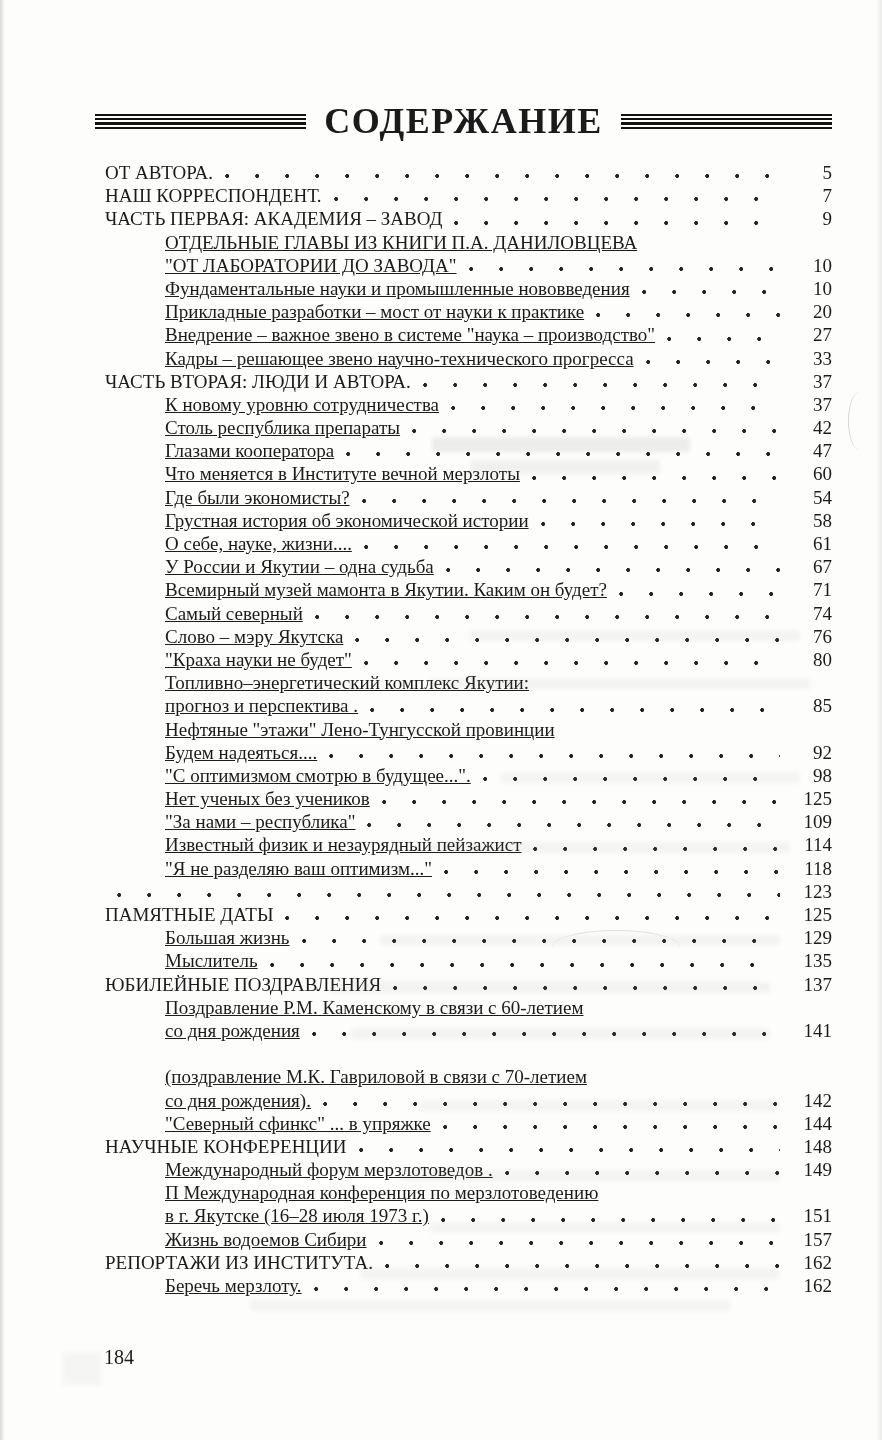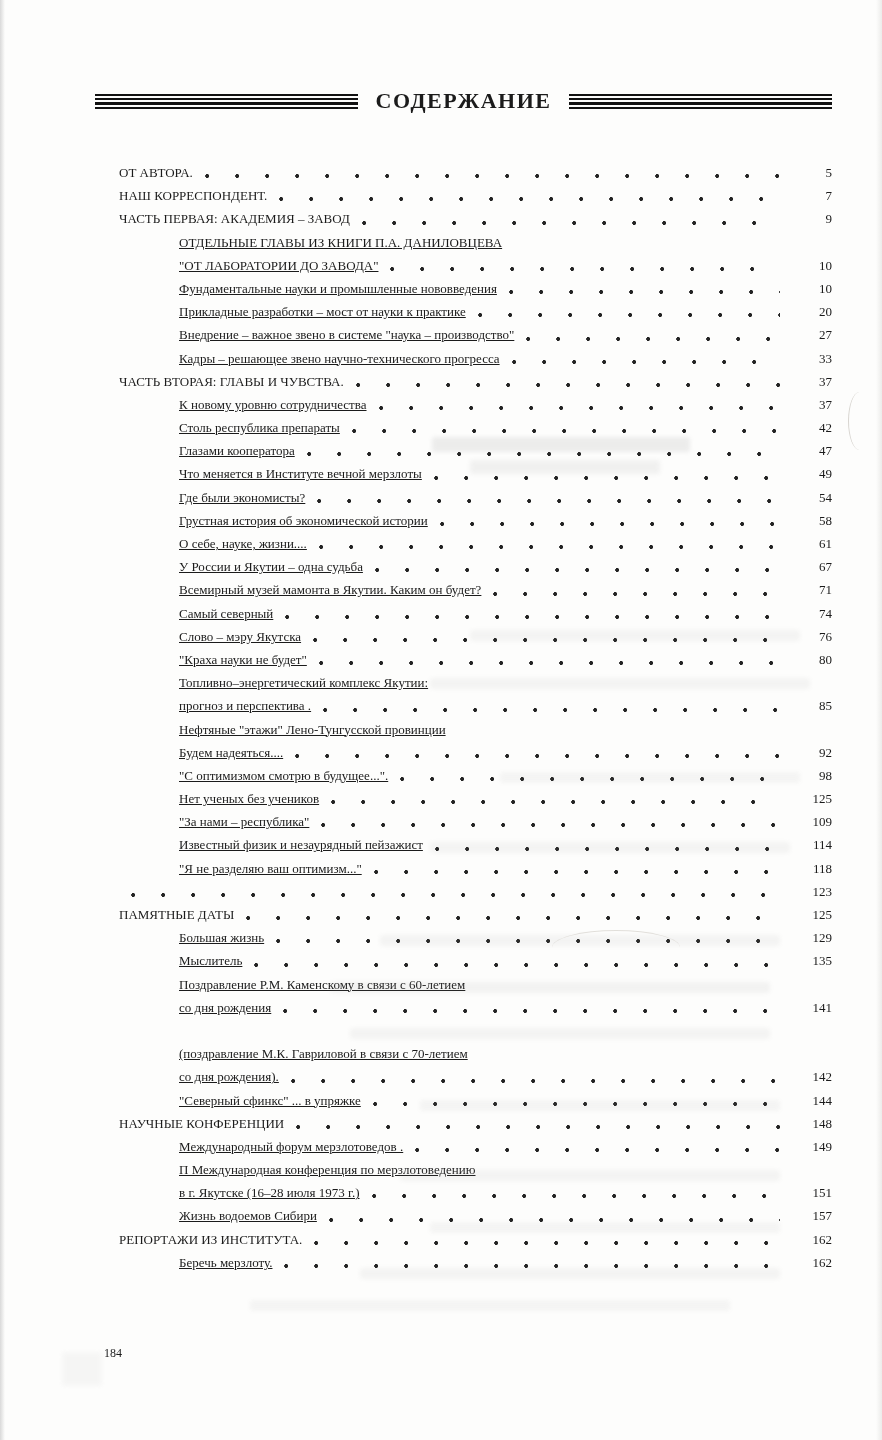--- a/index.html
+++ b/index.html
@@ -20,37 +20,37 @@
     display:flex;align-items:center;}
   .rule{flex:1 1 auto;height:15px;
     background:linear-gradient(to bottom,
       #121212 0px,#121212 2px,
       rgba(0,0,0,0) 2px,rgba(0,0,0,0) 4px,
       #121212 4px,#121212 6.5px,
       rgba(0,0,0,0) 6.5px,rgba(0,0,0,0) 8.5px,
       #121212 8.5px,#121212 11px,
       rgba(0,0,0,0) 11px,rgba(0,0,0,0) 13px,
       #121212 13px,#121212 15px);}
-  .title{flex:0 0 auto;margin:4px 18px;font-size:22px;font-weight:bold;
+  .title{flex:0 0 auto;margin:16px 18px;font-size:36px;font-weight:bold;
     letter-spacing:1.5px;white-space:nowrap;}
 
   
   .toc{position:absolute;left:105px;top:161px;width:727px;}
   .row{display:flex;align-items:baseline;height:23.2px;line-height:23.2px;
-    font-size:13px;white-space:nowrap;margin-left:14px;}
+    font-size:19px;white-space:nowrap;}
   .row .t{flex:0 0 auto;}
   .row.lvl1 .t{padding-left:60px;text-decoration:underline;}
   .leader{flex:1 1 auto;min-width:0;align-self:flex-end;height:6px;
     margin:0 6px 5px 12px;
     background-image:radial-gradient(circle at 2.2px 3px,#232323 1.7px,rgba(0,0,0,0) 2.2px);
     background-size:30px 6px;background-repeat:repeat-x;}
   .leader.noleader{background:none;}
   .pg{flex:0 0 auto;width:46px;text-align:right;}
 
-  .folio{position:absolute;left:104px;top:1346px;font-size:12px;}
+  .folio{position:absolute;left:104px;top:1346px;font-size:20px;}
 
   
   .ghost{position:absolute;background:#8a8a8a;opacity:0.14;filter:blur(2px);
     border-radius:3px;}
   .crease{position:absolute;border:0;border-left:1.5px solid #b9b4ac;opacity:0.55;
     background:none;border-radius:50% 0 0 50%;}
   .crease2{position:absolute;border:0;border-top:1.5px solid #c7c2ba;opacity:0.5;
     background:none;border-radius:50%;}
 </style>
 </head>
@@ -106,21 +106,21 @@
     <span class="t">Внедрение – важное звено в системе "наука – производство"</span>
     <span class="leader"></span>
     <span class="pg">27</span>
   </div>
       <div class="row lvl1">
     <span class="t">Кадры – решающее звено научно-технического прогресса</span>
     <span class="leader"></span>
     <span class="pg">33</span>
   </div>
       <div class="row">
-    <span class="t">ЧАСТЬ ВТОРАЯ: ГЛАВЫ И ЧУВСТВА.</span>
+    <span class="t">ЧАСТЬ ВТОРАЯ: ЛЮДИ И АВТОРА.</span>
     <span class="leader"></span>
     <span class="pg">37</span>
   </div>
       <div class="row lvl1">
     <span class="t">К новому уровню сотрудничества</span>
     <span class="leader"></span>
     <span class="pg">37</span>
   </div>
       <div class="row lvl1">
     <span class="t">Столь республика препараты</span>
@@ -128,21 +128,21 @@
     <span class="pg">42</span>
   </div>
       <div class="row lvl1">
     <span class="t">Глазами кооператора</span>
     <span class="leader"></span>
     <span class="pg">47</span>
   </div>
       <div class="row lvl1">
     <span class="t">Что меняется в Институте вечной мерзлоты</span>
     <span class="leader"></span>
-    <span class="pg">49</span>
+    <span class="pg">60</span>
   </div>
       <div class="row lvl1">
     <span class="t">Где были экономисты?</span>
     <span class="leader"></span>
     <span class="pg">54</span>
   </div>
       <div class="row lvl1">
     <span class="t">Грустная история об экономической истории</span>
     <span class="leader"></span>
     <span class="pg">58</span>
@@ -233,20 +233,25 @@
   </div>
       <div class="row lvl1">
     <span class="t">Большая жизнь</span>
     <span class="leader"></span>
     <span class="pg">129</span>
   </div>
       <div class="row lvl1">
     <span class="t">Мыслитель</span>
     <span class="leader"></span>
     <span class="pg">135</span>
+  </div>
+      <div class="row">
+    <span class="t">ЮБИЛЕЙНЫЕ ПОЗДРАВЛЕНИЯ</span>
+    <span class="leader"></span>
+    <span class="pg">137</span>
   </div>
       <div class="row lvl1">
     <span class="t">Поздравление Р.М. Каменскому в связи с 60-летием</span>
     <span class="leader noleader"></span>
     <span class="pg"></span>
   </div>
       <div class="row lvl1">
     <span class="t">со дня рождения</span>
     <span class="leader"></span>
     <span class="pg">141</span>

